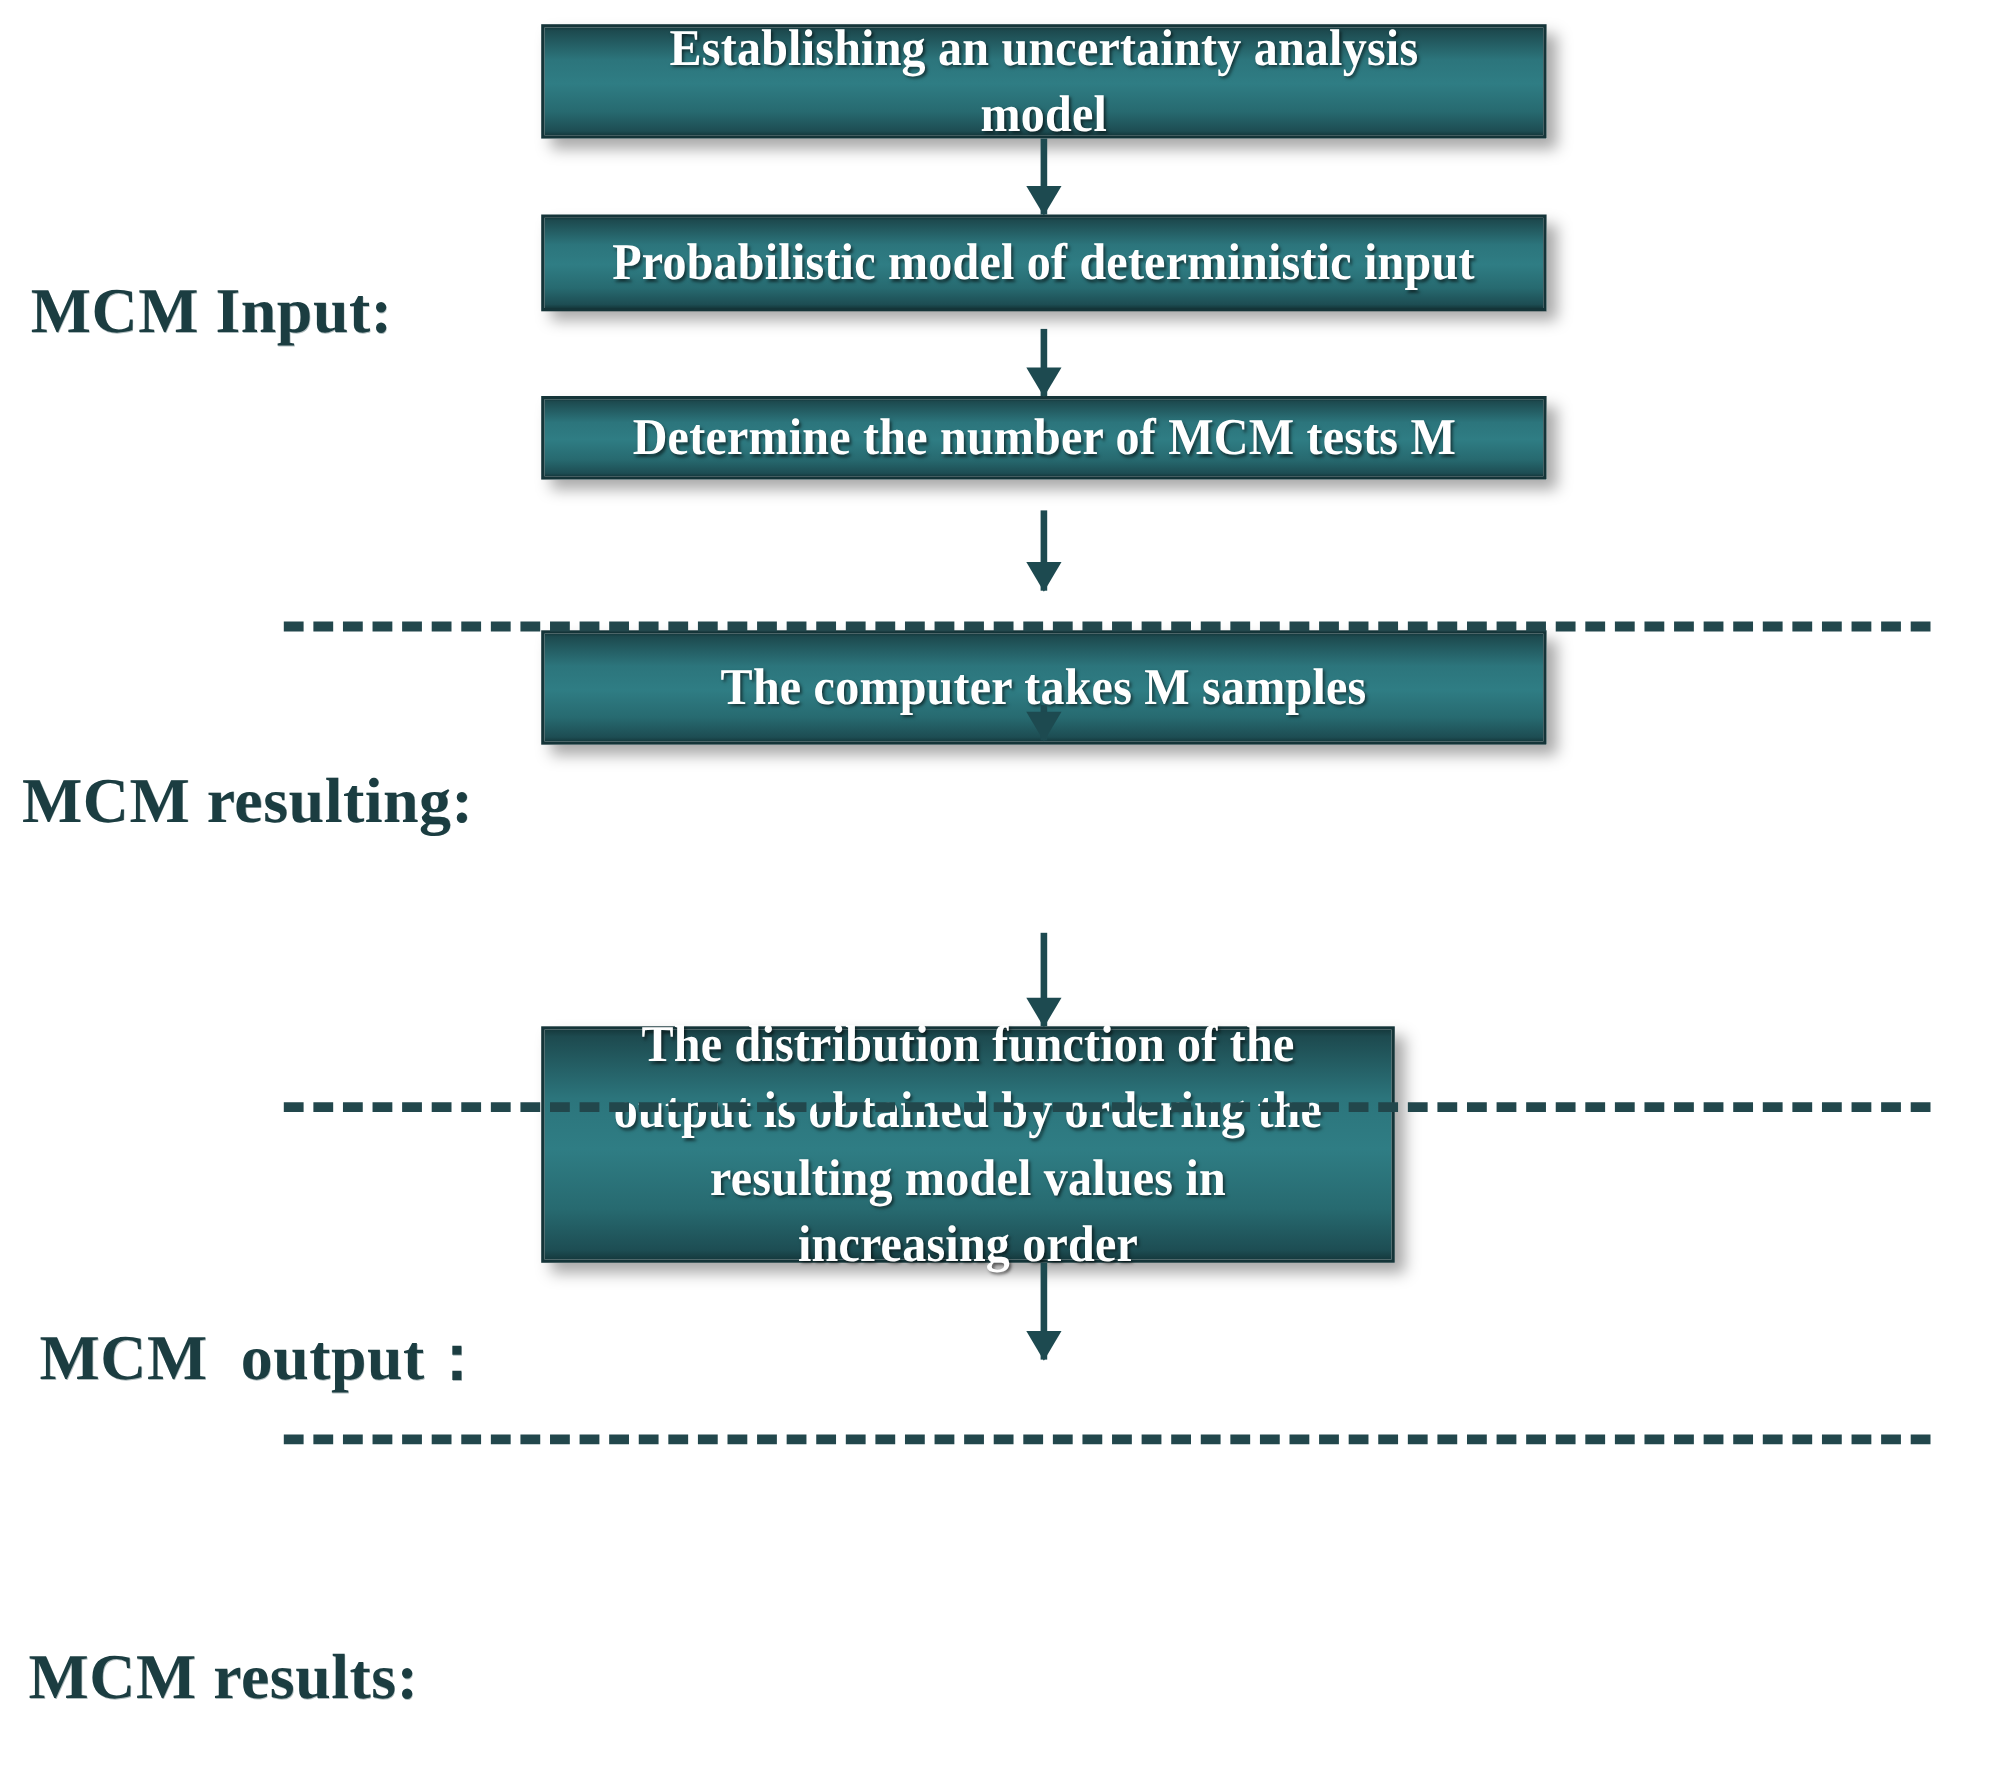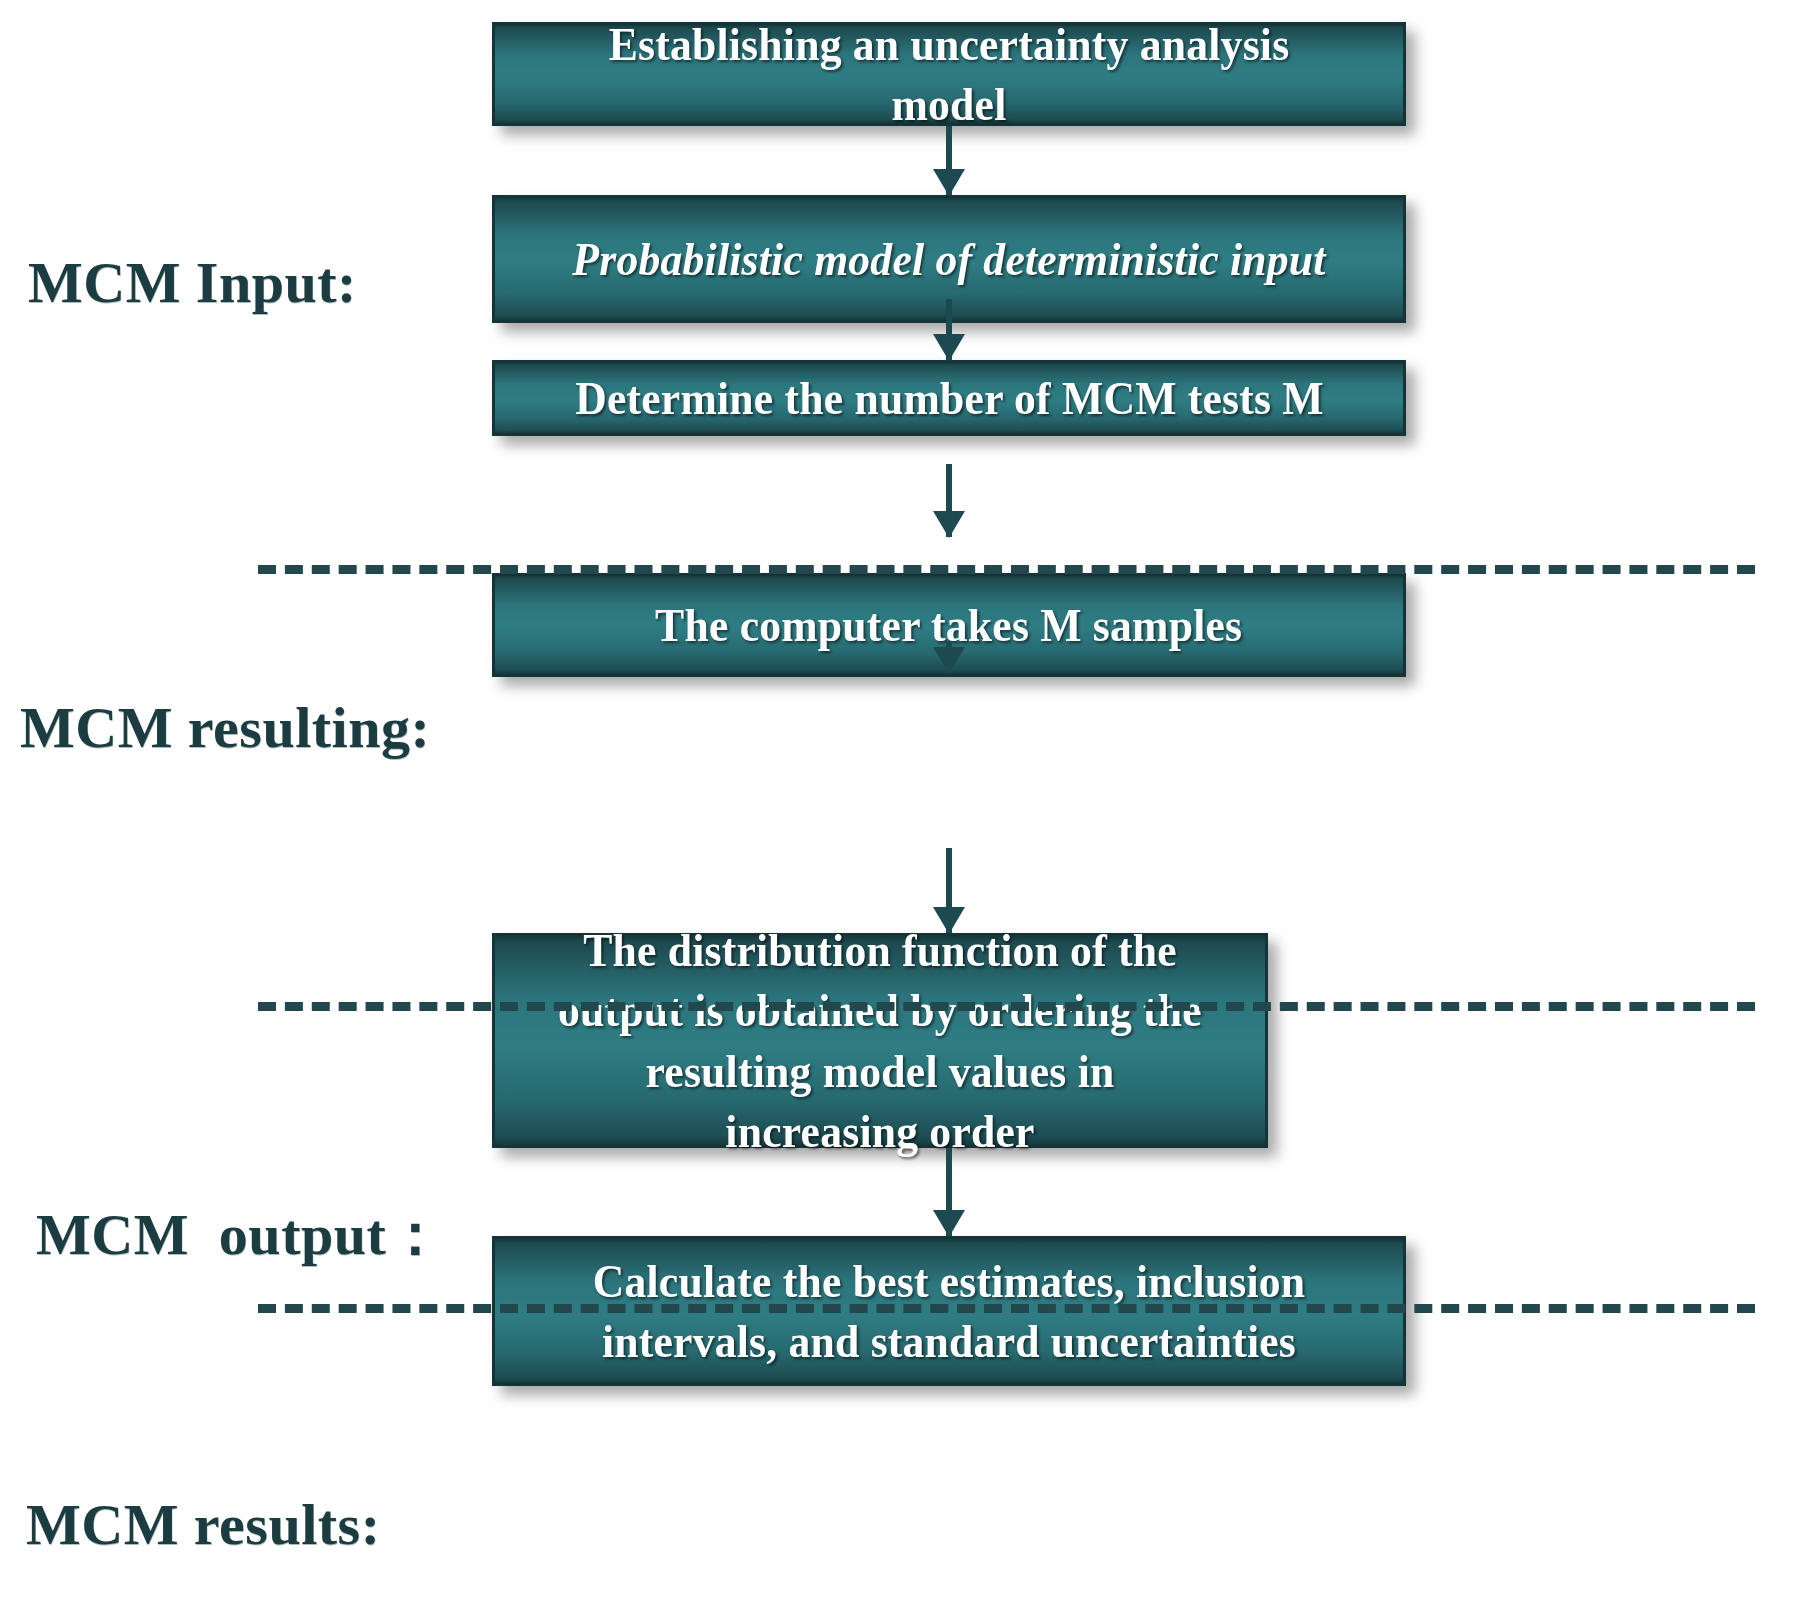--- a/index.html
+++ b/index.html
@@ -98,40 +98,37 @@
   <div class="section-label" style="left:20px; top:655px;">MCM resulting:</div>
 
   <div class="section-label" style="left:36px; top:1162px;">MCM  output：</div>
 
   <div class="section-label" style="left:26px; top:1452px;">MCM results:</div>
 
   <div class="node" style="left:492px; top:22px; width:914px; height:104px;">
     <span class="node-text">Establishing an uncertainty analysis model</span>
   </div>
 
-  <div class="node" style="left:492px; top:195px; width:914px; height:128px;font-style:italic;">
+  <div class="node" style="left:492px; top:195px; width:914px; height:88px;">
     <span class="node-text">Probabilistic model of deterministic input</span>
   </div>
 
   <div class="node" style="left:492px; top:360px; width:914px; height:76px;">
     <span class="node-text">Determine the number of MCM tests M</span>
   </div>
 
   <div class="node" style="left:492px; top:537px; width:914px; height:104px;margin-top:36px;">
     <span class="node-text">The computer takes M samples</span>
   </div>
 
 
   <div class="node" style="left:492px; top:933px; width:776px; height:215px;">
     <span class="node-text">The distribution function of the output is obtained by ordering the resulting model values in increasing order</span>
   </div>
 
-  <div class="node" style="left:492px; top:1236px; width:914px; height:150px;">
-    <span class="node-text">Calculate the best estimates, inclusion intervals, and standard uncertainties</span>
-  </div>
 
   <div class="arrow" style="left:946px; top:126px;  height:69px;"></div>
   <div class="arrow" style="left:946px; top:299px;  height:61px;"></div>
   <div class="arrow" style="left:946px; top:464px;  height:73px;"></div>
   <div class="arrow" style="left:946px; top:641px;  height:32px;"></div>
   <div class="arrow" style="left:946px; top:848px;  height:85px;"></div>
   <div class="arrow" style="left:946px; top:1148px; height:88px;"></div>
 
   <div class="divider" style="left:258px; top:565px;  width:1497px;"></div>
   <div class="divider" style="left:258px; top:1002px; width:1497px;"></div>

